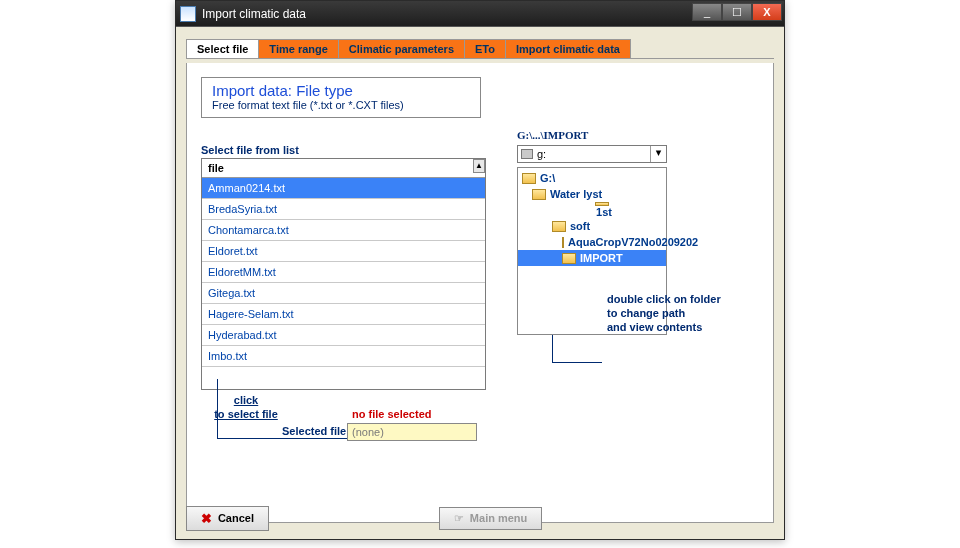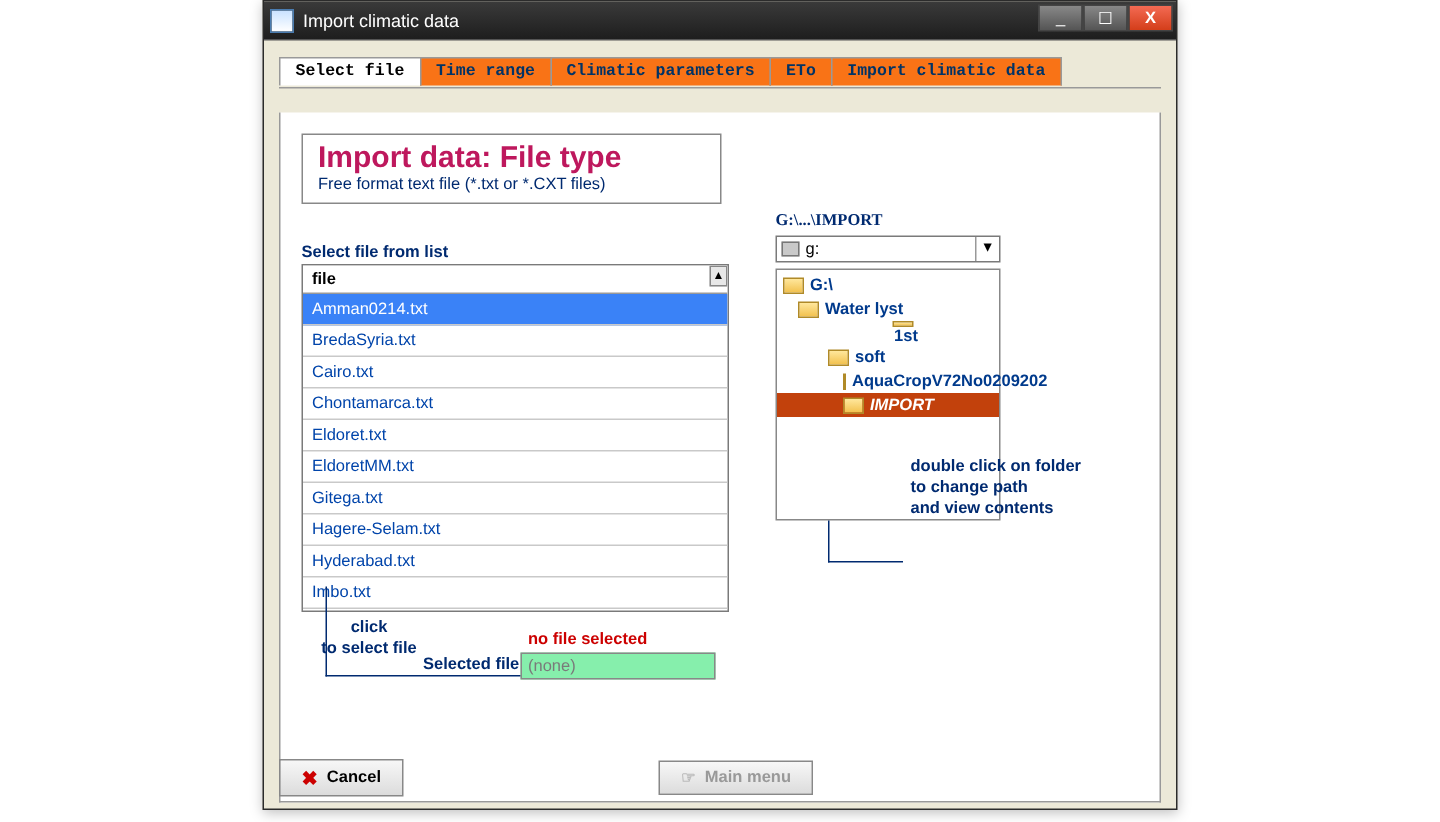--- a/index.html
+++ b/index.html
@@ -51,26 +51,25 @@
   .btn-min, .btn-max {
     background: linear-gradient(#888,#555);
   }
   .btn-close {
     background: linear-gradient(#f36a53,#d43e1a);
     font-weight: bold;
   }
   
   .tabs {
     display: flex;
-    align-items: flex-start;
-    margin: 10px 10px 16px 10px;
+    align-items: center;
+    margin: 10px 10px 4px 10px;
     border-bottom: 1px solid #999;
     height: 22px;
     font-size: 11px;
-    font-family: Liberation Mono, monospace;
   }
   .tab {
     padding: 3px 10px;
     border: 1px solid #999;
     border-bottom: none;
     background: #f97316;
     margin-right: -1px;
     position: relative;
     top: 1px;
     cursor: pointer;
@@ -91,21 +90,21 @@
     height: 460px;
     position: relative;
     padding: 14px;
   }
   .group-title {
     border: 1px solid #888;
     width: 280px;
     padding: 4px 10px 6px 10px;
   }
   .group-title .big {
-    font-size: 20px; font-weight: bold; color: #be185d;
+    font-size: 15px; font-weight: normal; color: #1d4ed8;
   }
   .group-title .sub {
     font-size: 11px; font-weight: normal; color: #002a70;
   }
   .select-label {
     color: #002a70; font-weight: bold;
     margin-top: 26px;
   }
   
   .filelist {
@@ -134,20 +133,21 @@
     color: #0044aa;
     cursor: pointer;
   }
   .file-item.selected {
     background: #3a82f7; color: #fff;
   }
   .hint-click {
     color: #002a70; font-weight: bold; font-size: 11px;
     line-height: 1.25;
     margin-top: 4px;
+    text-decoration: underline;
   }
   
   .dir-label {
     position: absolute; left: 330px; top: 66px;
     color: #002a70; font-weight: bold; font-family: Liberation Serif, serif;
   }
   .drive-select {
     position: absolute; left: 330px; top: 82px;
     width: 150px; height: 18px;
     border: 1px solid #7a7a7a; background: #fff;
@@ -177,21 +177,21 @@
     height: 16px; padding-left: 4px;
     cursor: pointer;
   }
   .tree-row .fld {
     width: 14px; height: 11px;
     background: linear-gradient(#ffe79c,#f2c14e);
     border: 1px solid #b08a28;
     margin-right: 4px;
   }
   .tree-row.sel {
-    background: #c2410c; color: #fff; font-style: italic;
+    background: #3b82f6; color: #fff;
   }
   .tree-row.sel .fld { background: linear-gradient(#ffe79c,#f2c14e); }
   .pad1 { padding-left: 14px; }
   .pad2 { padding-left: 24px; flex-direction: column; }
   .pad3 { padding-left: 34px; }
   .pad4 { padding-left: 44px; }
   .pad5 { padding-left: 44px; }
   .dir-hint {
     position: absolute; left: 420px; top: 230px;
     color: #002a70; font-weight: bold;
@@ -202,21 +202,21 @@
     position: absolute; left: 165px; top: 345px;
     color: #c00; font-weight: bold;
   }
   .sel-file-lbl {
     position: absolute; left: 95px; top: 362px;
     color: #002a70; font-weight: bold;
   }
   .sel-file-box {
     position: absolute; left: 160px; top: 360px;
     width: 130px; height: 18px;
-    border: 1px solid #888; background: #86efac;
+    border: 1px solid #888; background: #fef9c3;
     padding: 2px 4px; color: #7a7a7a;
   }
   
   .line1 {
     position: absolute; left: 30px; top: 316px;
     width: 160px; height: 60px;
     border-left: 1px solid #002a70;
     border-bottom: 1px solid #002a70;
   }
   .line2 {
@@ -277,21 +277,20 @@
       <div class="sub">Free format text file (*.txt  or *.CXT files)</div>
     </div>
 
     <div class="select-label">Select file from list</div>
 
     <div class="filelist">
       <div class="filelist-head">file</div>
       <div class="scroll-up">▲</div>
       <div class="file-item selected">Amman0214.txt</div>
       <div class="file-item">BredaSyria.txt</div>
-      <div class="file-item">Cairo.txt</div>
       <div class="file-item">Chontamarca.txt</div>
       <div class="file-item">Eldoret.txt</div>
       <div class="file-item">EldoretMM.txt</div>
       <div class="file-item">Gitega.txt</div>
       <div class="file-item">Hagere-Selam.txt</div>
       <div class="file-item">Hyderabad.txt</div>
       <div class="file-item">Imbo.txt</div>
     </div>
 
     <div class="hint-click" style="white-space:pre-line; text-align:center; width:90px;">click

